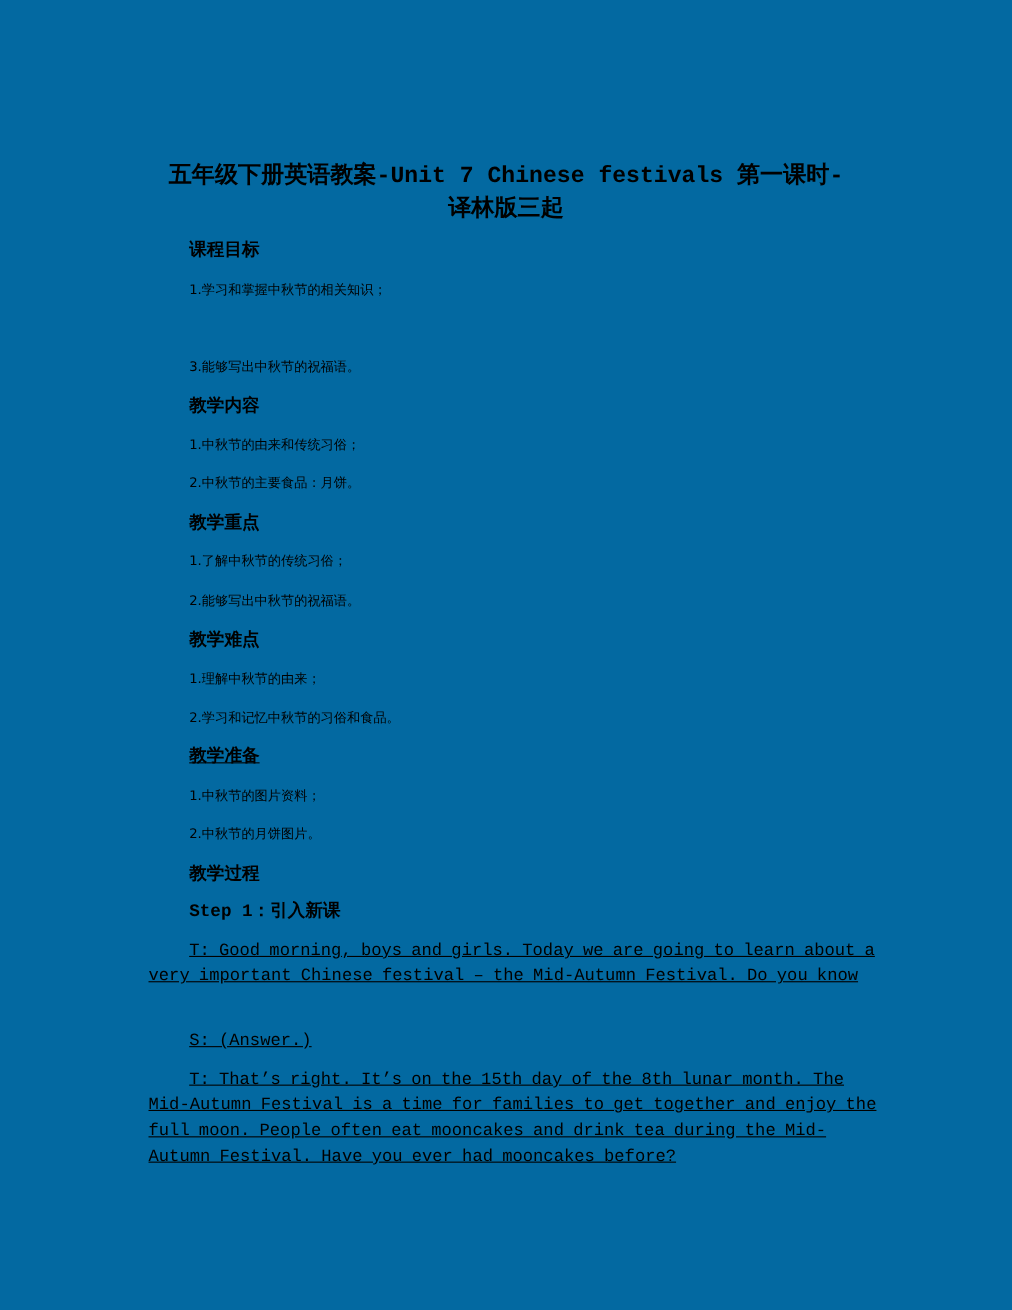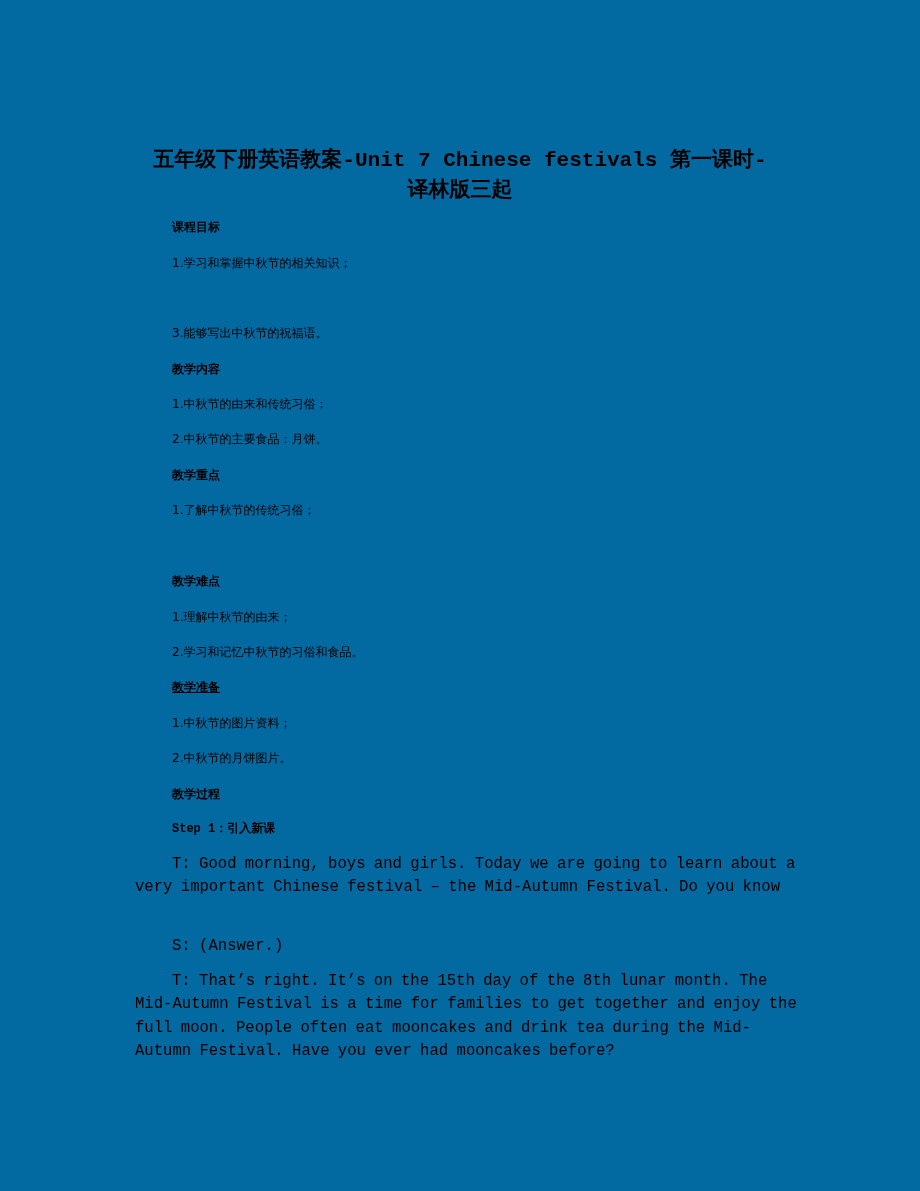--- a/index.html
+++ b/index.html
@@ -33,21 +33,21 @@
       font-weight: bold;
       font-size: 21px;
       line-height: 30px;
       letter-spacing: 0px;
     }
     .heading {
       position: absolute;
       left: 172px;
       font-family: "DejaVu Sans", sans-serif;
       font-weight: bold;
-      font-size: 12px;
+      font-size: 16px;
       line-height: 22px;
       white-space: nowrap;
     }
     .heading.mono {
       font-family: "Liberation Mono", "DejaVu Sans Mono", monospace;
     }
     .item {
       position: absolute;
       left: 172px;
       font-family: "DejaVu Sans", sans-serif;
@@ -59,21 +59,21 @@
       position: absolute;
       left: 135px;
       width: 660px;
       font-family: "Liberation Mono", "DejaVu Sans Mono", monospace;
       font-size: 15.6px;
       line-height: 23.3px;
       text-indent: 37px;
       white-space: normal;
       word-spacing: -1px;
     }
-    .para .line { display: block; text-indent: 0; white-space: nowrap; }
+    .para .line { display: block; text-indent: 0; white-space: nowrap; text-decoration: underline; }
     .para .line.first { padding-left: 37px; }
   </style>
 </head>
 <body>
 
 <div class="page">
 
   <div class="title">
     <div>五年级下册英语教案-Unit 7 Chinese festivals 第一课时-</div>
     <div>译林版三起</div>
@@ -82,20 +82,21 @@
   <div class="heading" style="top:216px;">课程目标</div>
   <div class="item" style="top:252px;">1.学习和掌握中秋节的相关知识；</div>
   <div class="item" style="top:322px;">3.能够写出中秋节的祝福语。</div>
 
   <div class="heading" style="top:358px;">教学内容</div>
   <div class="item" style="top:393px;">1.中秋节的由来和传统习俗；</div>
   <div class="item" style="top:428px;">2.中秋节的主要食品：月饼。</div>
 
   <div class="heading" style="top:464px;">教学重点</div>
   <div class="item" style="top:499px;">1.了解中秋节的传统习俗；</div>
+  <div class="item" style="top:535px;">2.能够写出中秋节的祝福语。</div>
 
   <div class="heading" style="top:570px;">教学难点</div>
   <div class="item" style="top:606px;">1.理解中秋节的由来；</div>
   <div class="item" style="top:641px;">2.学习和记忆中秋节的习俗和食品。</div>
 
   <div class="heading" style="top:676px;text-decoration:underline;">教学准备</div>
   <div class="item" style="top:712px;">1.中秋节的图片资料；</div>
   <div class="item" style="top:747px;">2.中秋节的月饼图片。</div>
 
   <div class="heading" style="top:783px;">教学过程</div>

